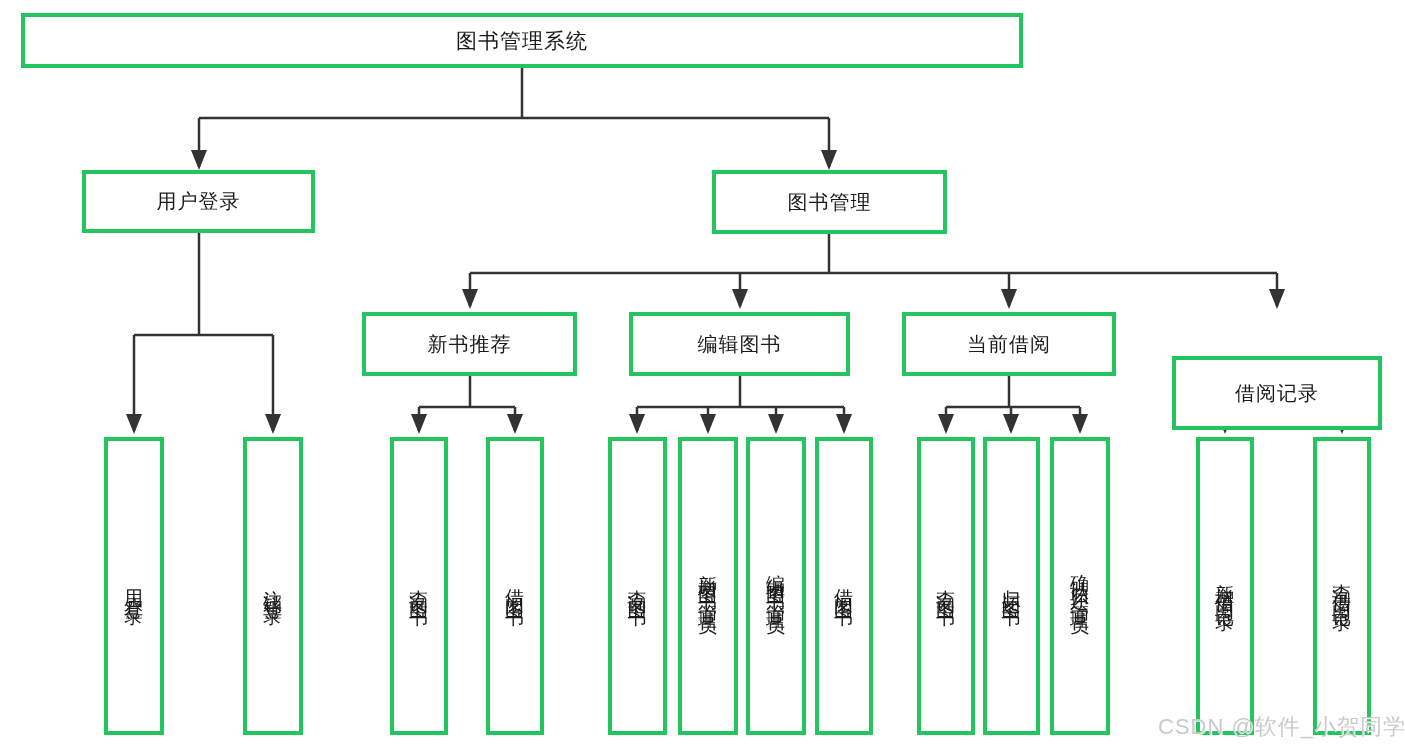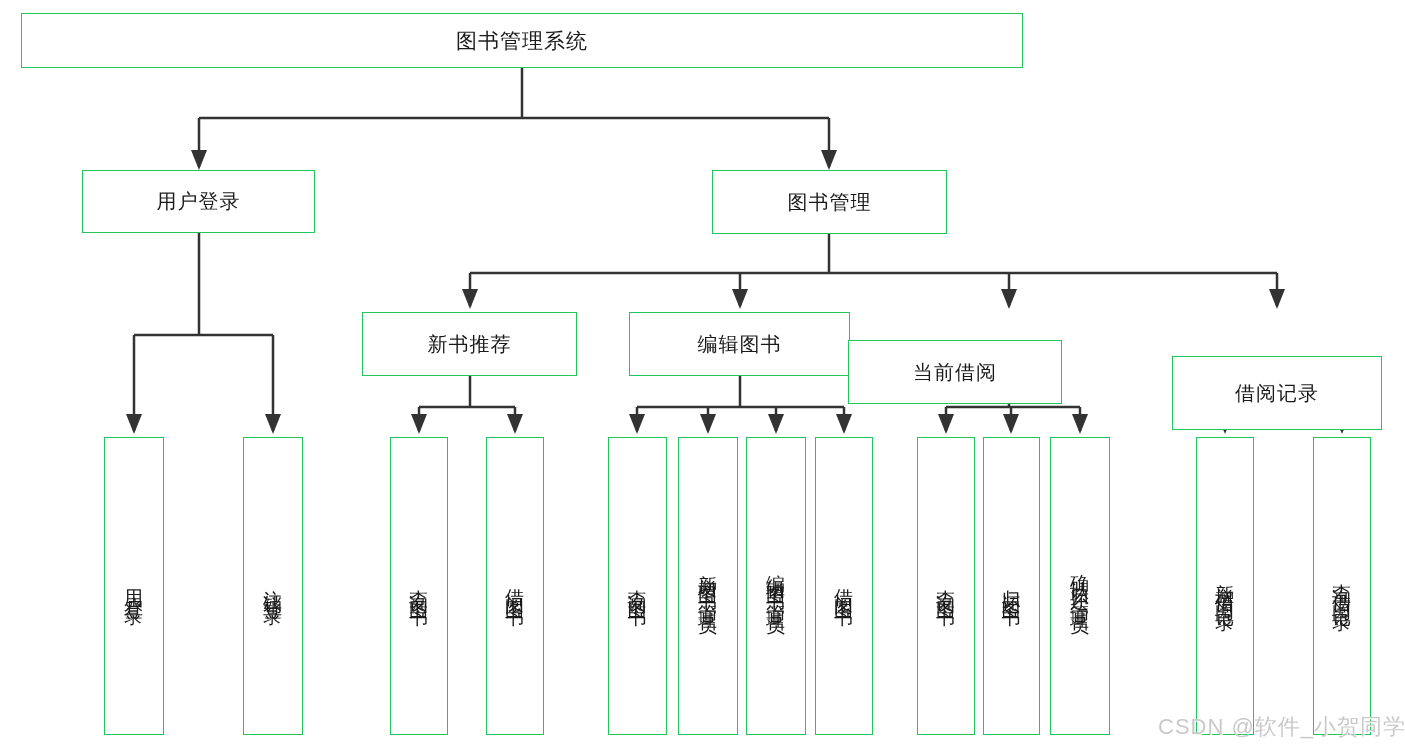--- a/index.html
+++ b/index.html
@@ -19,21 +19,21 @@
     position: absolute;
     left: 0;
     top: 0;
     width: 1405px;
     height: 747px;
     z-index: 1;
   }
   .node {
     position: absolute;
     box-sizing: border-box;
-    border: 1px solid #22c55e;
+    border: 4px solid #22c55e;
     background: #ffffff;
     display: flex;
     align-items: center;
     justify-content: center;
     color: #1a1a1a;
     z-index: 2;
   }
   .node.h {
     font-size: 20px;
     letter-spacing: 1px;
@@ -131,21 +131,21 @@
   <div class="node h" style="left:712px; top:170px; width:235px; height:64px;">
     <span>图书管理</span>
   </div>
 
   <div class="node h" style="left:362px; top:312px; width:215px; height:64px;">
     <span>新书推荐</span>
   </div>
   <div class="node h" style="left:629px; top:312px; width:221px; height:64px;">
     <span>编辑图书</span>
   </div>
-  <div class="node h" style="left:848px; top:312px; width:214px; height:64px;margin-top:28px;">
+  <div class="node h" style="left:902px; top:312px; width:214px; height:64px;">
     <span>当前借阅</span>
   </div>
   <div class="node h" style="left:1172px; top:312px; width:210px; height:74px;margin-top:44px;">
     <span>借阅记录</span>
   </div>
 
   <div class="node leaf" style="left:104px; width:60px;">
     <span class="vtext">用户登录</span>
   </div>
   <div class="node leaf" style="left:243px; width:60px;">

